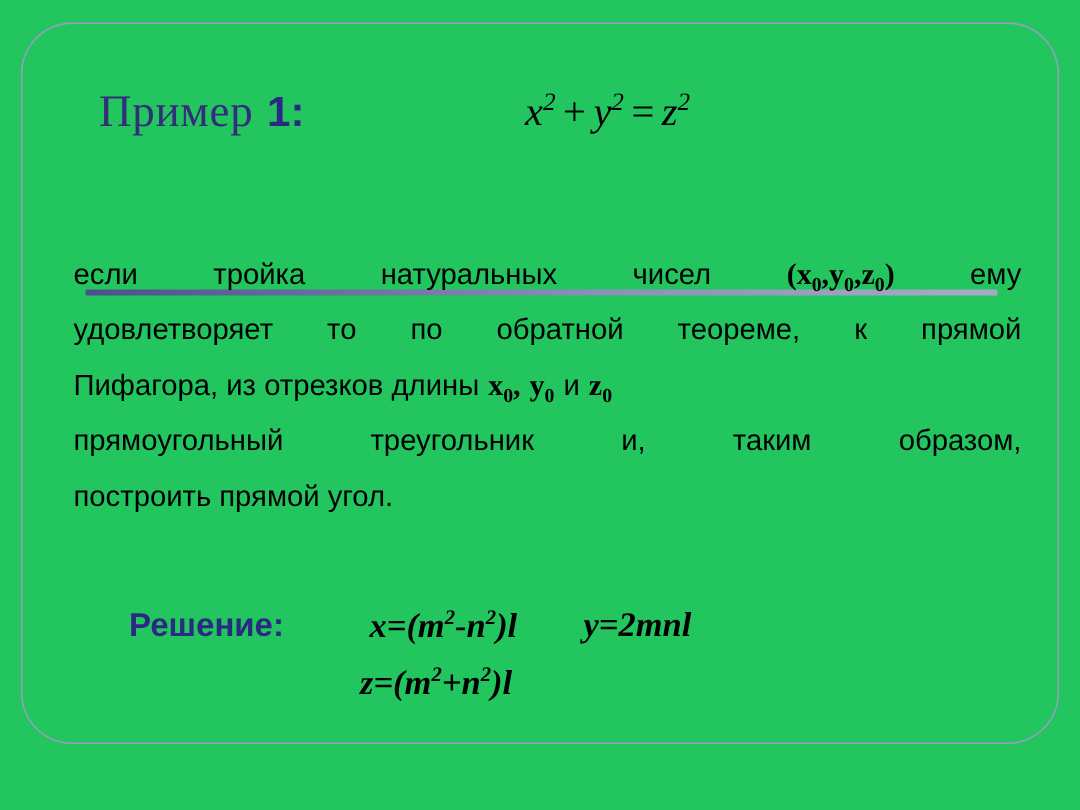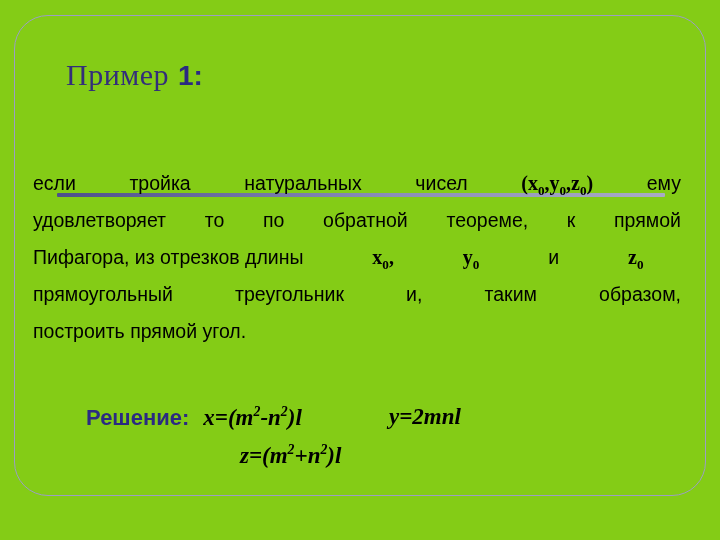--- a/index.html
+++ b/index.html
@@ -10,21 +10,21 @@
   body {
     width: 720px;
     height: 540px;
     font-family: "Liberation Sans", sans-serif;
     overflow: hidden;
   }
   #slide {
     position: relative;
     width: 720px;
     height: 540px;
-    background: #84cc16;
+    background: #22c55e;
   }
   
   #frame {
     position: absolute;
     left: 14px;
     top: 15px;
     width: 692px;
     height: 481px;
     border: 1.6px solid #9b9ec4;
     border-radius: 34px;
@@ -96,26 +96,27 @@
   }
   .bodyline {
     position: relative;
     height: 37px;
     white-space: nowrap;
     font-family: "Liberation Sans", sans-serif;
     font-size: 19.5px;
     color: #000000;
     display: flex;
     align-items: baseline;
+    margin-left: 16px;
   }
   .bodyline.justify {
     justify-content: space-between;
   }
   .bodyline.left {
-    justify-content: space-between;
+    justify-content: flex-start;
   }
   .seg { display: inline-block; }
   .mathv {
     font-family: "Liberation Serif", "DejaVu Serif", serif;
     font-weight: bold;
     font-size: 20px;
   }
   .mathv sub {
     font-size: 0.66em;
     vertical-align: sub;
@@ -128,21 +129,22 @@
     left: 0;
     top: 404px;
     width: 720px;
   }
   #sol-line1 {
     position: absolute;
     left: 86px;
     top: 0;
     white-space: nowrap;
     display: flex;
-    align-items: flex-end;
+    align-items: center;
+    gap: 43px;
   }
   #sol-label {
     font-family: "Liberation Sans", sans-serif;
     font-weight: bold;
     font-size: 22px;
     color: #2b2a82;
   }
   .formula {
     font-family: "Liberation Serif", "DejaVu Serif", serif;
     font-style: italic;
@@ -187,20 +189,23 @@
 
 <div id="slide">
 
   <div id="frame"></div>
 
   <div id="title-row">
     <div id="title-text">
       <span class="title-word">Пример</span><span class="title-num">1:</span>
     </div>
 
+    <div id="title-formula">
+      <span>x</span><sup>2</sup><span class="op">+</span><span>y</span><sup>2</sup><span class="op">=</span><span>z</span><sup>2</sup>
+    </div>
 
     <div id="title-rule"></div>
   </div>
 
   <div id="body-block">
 
     <div class="bodyline justify">
       <span class="seg">если</span>
       <span class="seg">тройка</span>
       <span class="seg">натуральных</span>

